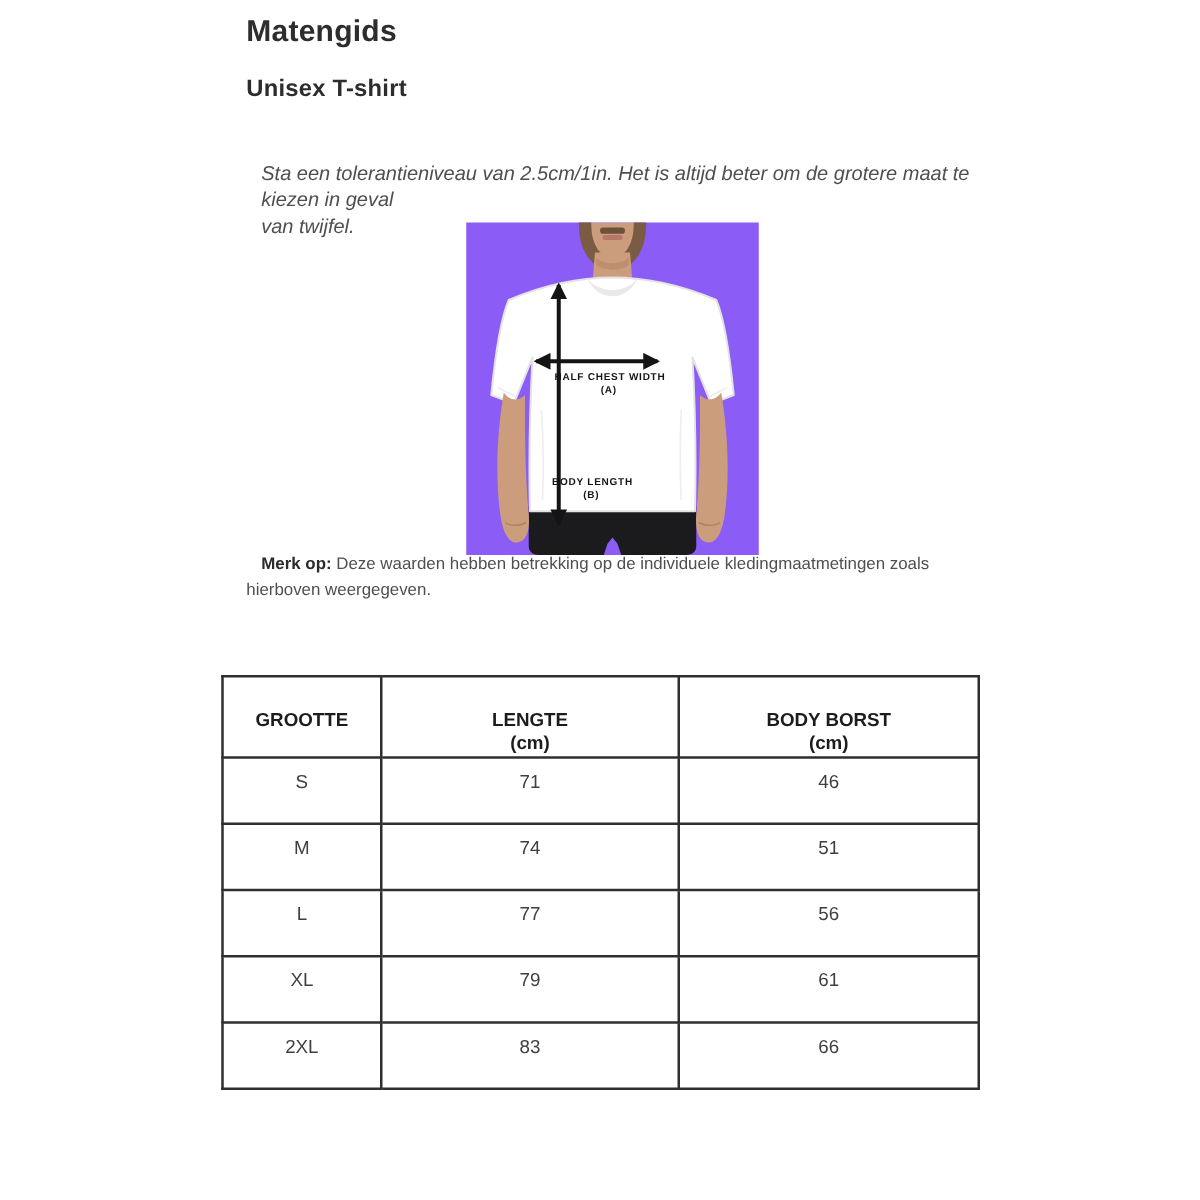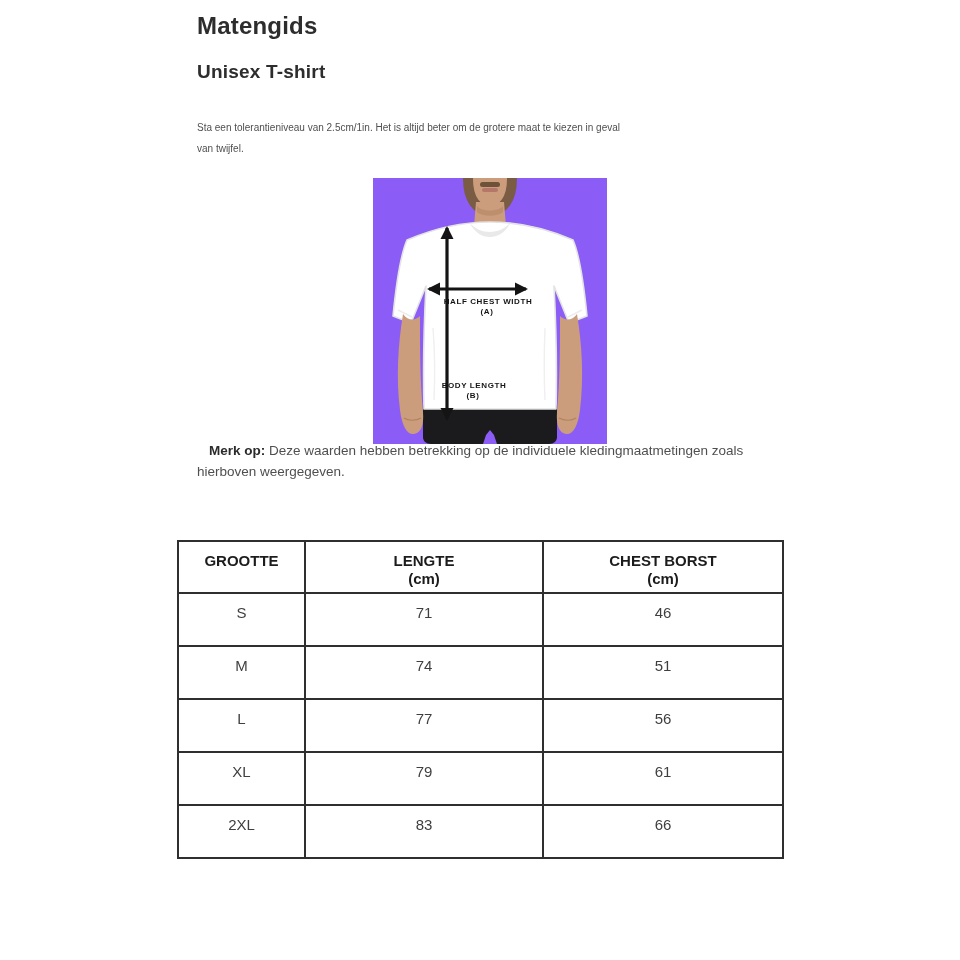--- a/index.html
+++ b/index.html
@@ -9,22 +9,22 @@
   }
   .page-title{
     position:absolute;left:197px;top:12px;margin:0;
     font-size:24px;font-weight:700;color:#2d2d2d;letter-spacing:.2px;
   }
   .page-subtitle{
     position:absolute;left:197px;top:61px;margin:0;
     font-size:19px;font-weight:700;color:#2d2d2d;letter-spacing:.2px;text-align:center;
   }
   .intro{
-    position:absolute;left:197px;top:117px;width:600px;margin:0;
-    font-size:10px;line-height:21px;color:#4f4f4f;
+    position:absolute;left:197px;top:117px;width:600px;margin:12px;
+    font-size:16px;line-height:21px;color:#4f4f4f;font-style:italic;
   }
   .intro span{display:block;}
   .figure-wrap{
     position:absolute;left:373px;top:178px;width:234px;height:266px;
     background:#8b5cf6;
   }
   .note{
     position:absolute;left:197px;top:440px;width:580px;margin:0;
     font-size:13.5px;line-height:21px;color:#4f4f4f;
   }
@@ -32,21 +32,21 @@
   .note b{color:#2b2b2b;font-weight:700;padding-left:12px;}
   table.size-table{
     position:absolute;left:177px;top:540px;width:605px;
     border-collapse:collapse;table-layout:fixed;background:#fff;
   }
   .size-table th,.size-table td{
     border:2px solid #2f2f2f;text-align:center;vertical-align:top;
     box-sizing:border-box;
   }
   .size-table th{
-    height:52px;padding-top:10px;font-size:15px;font-weight:700;
+    height:52px;padding-top:26px;font-size:15px;font-weight:700;
     color:#1c1c1c;line-height:18px;
   }
   .size-table td{
     height:53px;padding-top:10px;font-size:15px;font-weight:400;color:#3f3f3f;
   }
   .diagram-label{
     font-size:8px;font-weight:700;letter-spacing:.6px;
     font-family:"Liberation Sans", sans-serif;
   }
 </style>
@@ -144,21 +144,21 @@
     <tr>
       <th>
         <div>GROOTTE</div>
         <div></div>
       </th>
       <th>
         <div>LENGTE</div>
         <div>(cm)</div>
       </th>
       <th>
-        <div>CHEST BORST</div>
+        <div>BODY BORST</div>
         <div>(cm)</div>
       </th>
     </tr>
   </thead>
   <tbody>
       <tr>
         <td>S</td>
         <td>71</td>
         <td>46</td>
       </tr>

